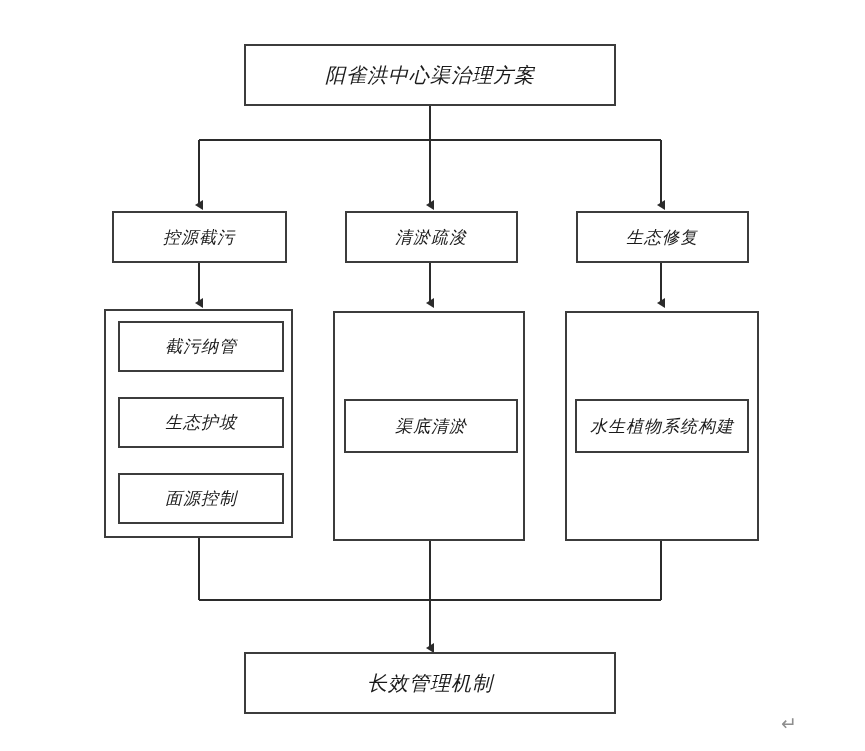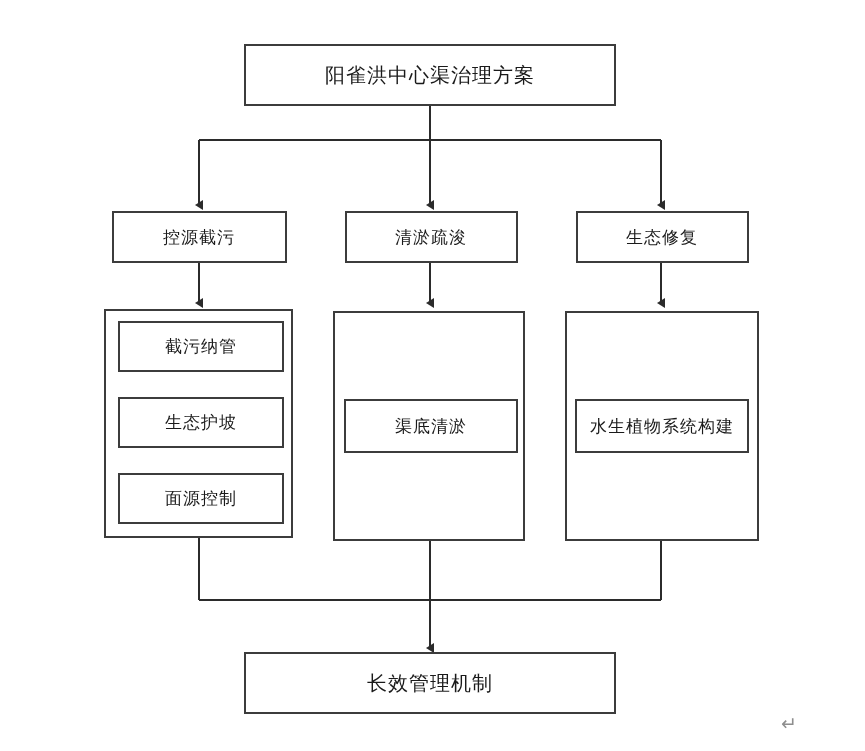--- a/index.html
+++ b/index.html
@@ -11,20 +11,21 @@
     width: 865px;
     height: 751px;
     font-family: "DejaVu Sans", "Liberation Sans", sans-serif;
     overflow: hidden;
   }
   #diagram-root {
     position: relative;
     width: 865px;
     height: 751px;
     background: #ffffff;
+    font-style: italic;
   }
   svg.flow {
     position: absolute;
     top: 0;
     left: 0;
     width: 865px;
     height: 751px;
     display: block;
   }
   .node-rect {

